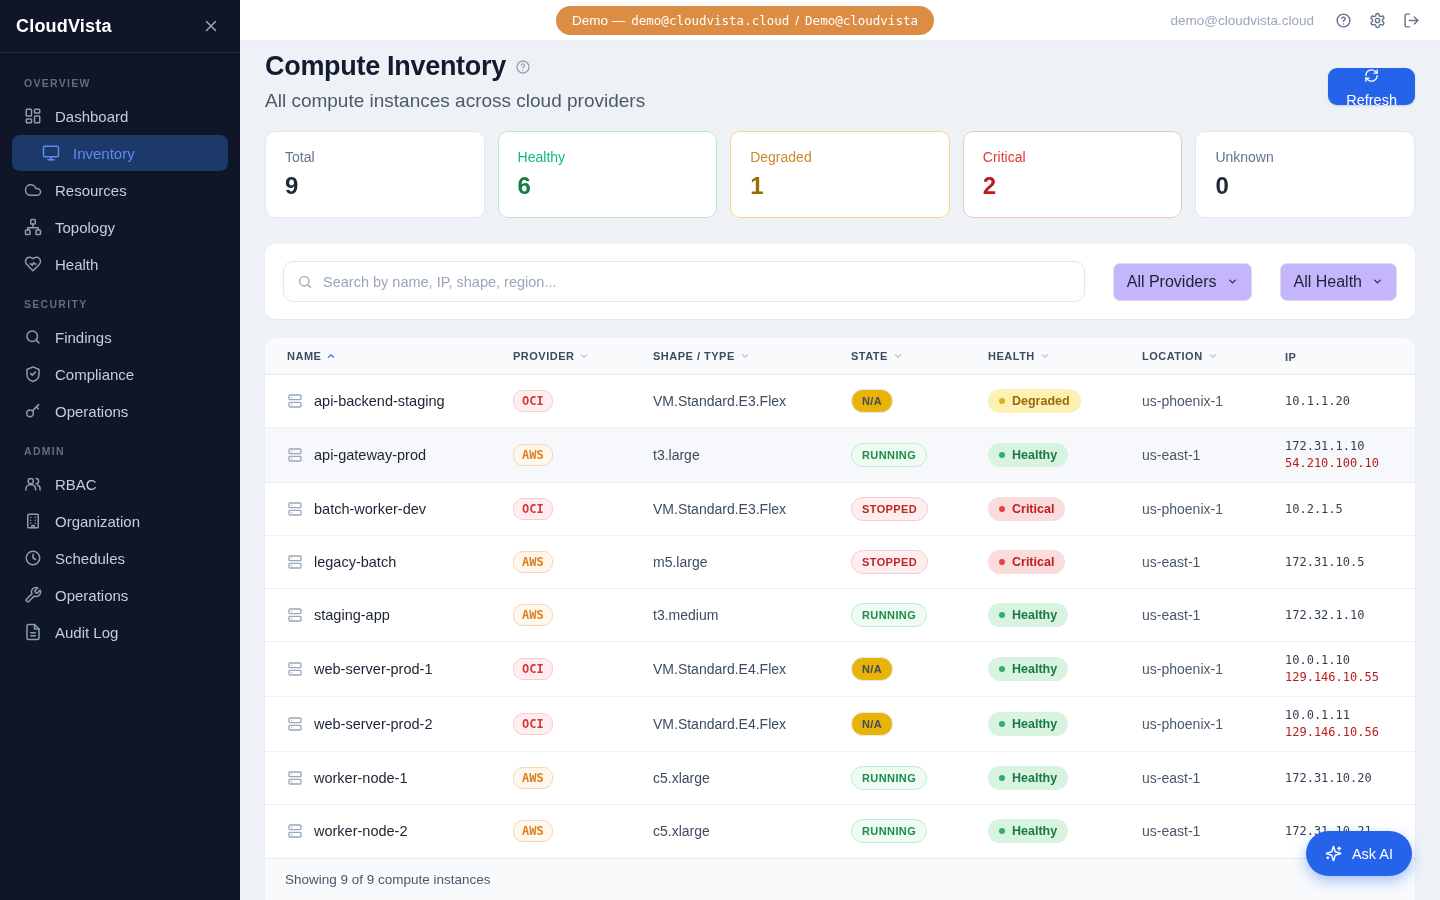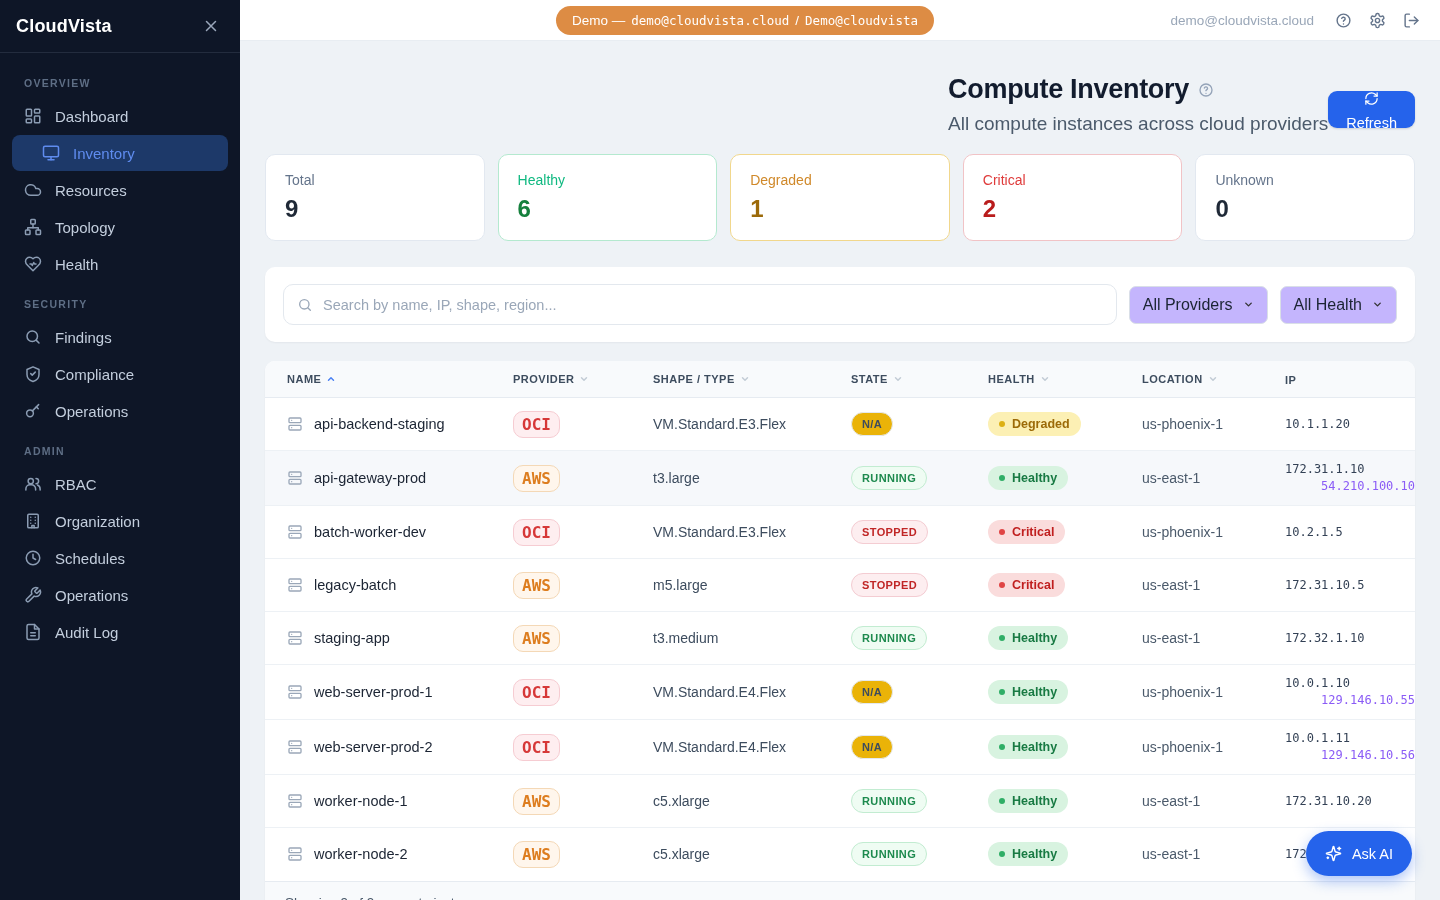--- a/index.html
+++ b/index.html
@@ -27,39 +27,39 @@
   .topbar { position:fixed; left:240px; right:0; top:0; height:41px; background:#fff; border-bottom:1px solid #e8edf2; display:flex; align-items:center; z-index:15; }
   .demo-badge { position:absolute; left:316px; top:6px; height:29px; border-radius:15px; background:#dd8c44; color:#fff; display:flex; align-items:center; padding:0 16px; font-size:13.5px; gap:6px; white-space:nowrap; }
   .demo-badge .mono { font-size:12.5px; }
   .topbar-right { margin-left:auto; display:flex; align-items:center; gap:17px; padding-right:20px; }
   .account { font-size:13.5px; color:#9aa7b8; margin-right:4px; }
   .tb-icon { color:#64748b; display:flex; cursor:pointer; }
   .tb-icon svg { width:17px; height:17px; }
 
   
   .main { position:fixed; left:240px; right:0; top:41px; bottom:0; padding:0 25px; overflow:hidden; }
-  .page-header { display:flex; justify-content:flex-end; align-items:flex-start; padding-top:33px; }
+  .page-header { display:flex; justify-content:space-between; align-items:flex-start; padding-top:10px; }
   .page-title { font-size:27px; font-weight:800; color:#121c2e; letter-spacing:-.3px; display:flex; align-items:center; gap:9px; }
   .title-help { color:#94a3b8; display:flex; cursor:pointer; }
   .title-help svg { width:16px; height:16px; }
   .page-subtitle { font-size:19px; color:#4b5a6b; margin-top:8px; }
   .refresh-btn { margin-top:17px; height:37px; border:none; border-radius:9px; background:#2563eb; color:#fff; font-size:14.5px; font-family:inherit; padding:0 18px; display:flex; align-items:center; gap:9px; cursor:pointer; box-shadow:0 1px 2px rgba(16,24,40,.15);flex-direction:column; }
   .refresh-btn svg { width:15px; height:15px; }
 
   
   .stats-row { display:flex; gap:13px; margin-top:19px; }
   .stat-card { flex:1; background:#fff; border:1px solid #e2e8f0; border-radius:10px; padding:17px 19px; height:87px; }
   .stat-label { font-size:14px; color:#64748b; }
   .stat-value { font-size:24px; font-weight:800; color:#1f2937; margin-top:7px; }
   .stat-card.healthy { border-color:#b4e9cf; } .stat-card.healthy .stat-label { color:#10b981; } .stat-card.healthy .stat-value { color:#15803d; }
   .stat-card.degraded { border-color:#f1d78c; } .stat-card.degraded .stat-label { color:#d0892a; } .stat-card.degraded .stat-value { color:#9c6a0a; }
   .stat-card.critical { border-color:#f1c3c6; } .stat-card.critical .stat-label { color:#df3b3b; } .stat-card.critical .stat-value { color:#b91c1c; }
 
   
-  .filter-card { margin-top:26px; background:#fff; border-radius:10px; padding:17px 18px; display:flex; align-items:center; gap:12px; box-shadow:0 1px 2px rgba(16,24,40,.05); }
+  .filter-card { margin-top:26px; background:#fff; border-radius:10px; padding:17px 18px; display:flex; align-items:center; gap:28px; box-shadow:0 1px 2px rgba(16,24,40,.05); }
   .search-box { flex:1; height:41px; border:1.5px solid #e3e8ee; border-radius:10px; display:flex; align-items:center; gap:10px; padding:0 13px; background:#fff; }
   .search-box .icn { color:#9aa7b8; display:flex; }
   .search-box .icn svg { width:16px; height:16px; }
   .search-box input { border:none; outline:none; flex:1; font-size:14.5px; font-family:inherit; color:#1e293b; background:transparent; }
   .search-box input::placeholder { color:#9aa7b8; }
   .select-box { height:38px; background:#c4b5fd; border:1px solid #d9dfe7; border-radius:7px; display:flex; align-items:center; gap:10px; padding:0 13px; font-size:16px; color:#1b2433; cursor:pointer; white-space:nowrap; }
   .select-box svg { width:11px; height:11px; color:#333; }
 
   
   .table-card { margin-top:19px; background:#fff; border-radius:10px; overflow:hidden; box-shadow:0 1px 2px rgba(16,24,40,.06); }
@@ -71,36 +71,36 @@
   .sort-asc { color:#4c82f3; } .sort-none { color:#c3ccd6; }
   tbody tr { border-top:1px solid #edf1f5; }
   tbody tr:first-child { border-top:none; }
   tbody tr.hovered { background:#f6f8fb; }
   tbody td { padding:10px 0; height:53px; vertical-align:middle; }
   .name-cell { display:flex; align-items:center; gap:11px; padding-left:22px; }
   .name-cell .icn { color:#9aa7b8; display:flex; }
   .name-cell .icn svg { width:16px; height:16px; }
   .instance-name { font-size:14.5px; color:#1b2433; }
   .badge { display:inline-block; }
-  .provider-badge { font-family:"DejaVu Sans Mono",monospace; font-size:16px; font-weight:700; padding:3px 8px; border-radius:10px; border:1px solid; }
+  .provider-badge { font-family:"DejaVu Sans Mono",monospace; font-size:12px; font-weight:700; padding:3px 8px; border-radius:10px; border:1px solid; }
   .provider-badge.oci { color:#d63838; background:#feeef0; border-color:#f6ccd2; }
   .provider-badge.aws { color:#dd7d1f; background:#fff6ec; border-color:#f4d8b6; }
   .shape-text { font-size:14px; color:#3d4c5e; }
   .state-badge { font-size:11px; font-weight:700; letter-spacing:.4px; padding:5px 10px; border-radius:12px; border:1px solid; }
   .state-badge.running { color:#1d8a4e; background:#effcf3; border-color:#c2ecd1; }
   .state-badge.stopped { color:#c02626; background:#fdeef0; border-color:#f4ccd2; }
   .state-badge.na { color:#3d4c5e; background:#eab308; border-color:#e4e9ef; }
   .health-badge { display:inline-flex; align-items:center; gap:7px; font-size:12.5px; font-weight:700; padding:5px 11px; border-radius:12px; }
   .health-badge .dot { width:6px; height:6px; border-radius:50%; display:inline-block; }
   .health-badge.healthy { background:#d8f3e0; color:#187a43; } .health-badge.healthy .dot { background:#2fae66; }
   .health-badge.degraded { background:#fcf0b4; color:#9c6a08; } .health-badge.degraded .dot { background:#ddb013; }
   .health-badge.critical { background:#fadcdc; color:#c01f1f; } .health-badge.critical .dot { background:#e04444; }
   .location-text { font-size:14px; color:#4b5a6b; }
   .ip-cell { font-family:"DejaVu Sans Mono",monospace; font-size:12px; line-height:17px; color:#334155; }
-  .ip-cell .pub { color:#8b5cf6; cursor:pointer;text-align:right; }
+  .ip-cell .pub { color:#b91c1c; cursor:pointer; }
   .table-footer { border-top:1px solid #e6ebf1; background:#f8fafc; padding:13px 20px 20px 20px; font-size:13.5px; color:#4b5a6b; }
 
   
   .ask-ai { position:fixed; right:28px; bottom:24px; height:45px; border:none; border-radius:23px; background:#2563eb; color:#fff; font-size:14.5px; font-family:inherit; padding:0 19px; display:flex; align-items:center; gap:10px; cursor:pointer; box-shadow:0 5px 14px rgba(37,99,235,.38); z-index:30; }
   .ask-ai svg { width:17px; height:17px; }
 </style>
 </head>
 <body>
 
 <aside class="sidebar">

